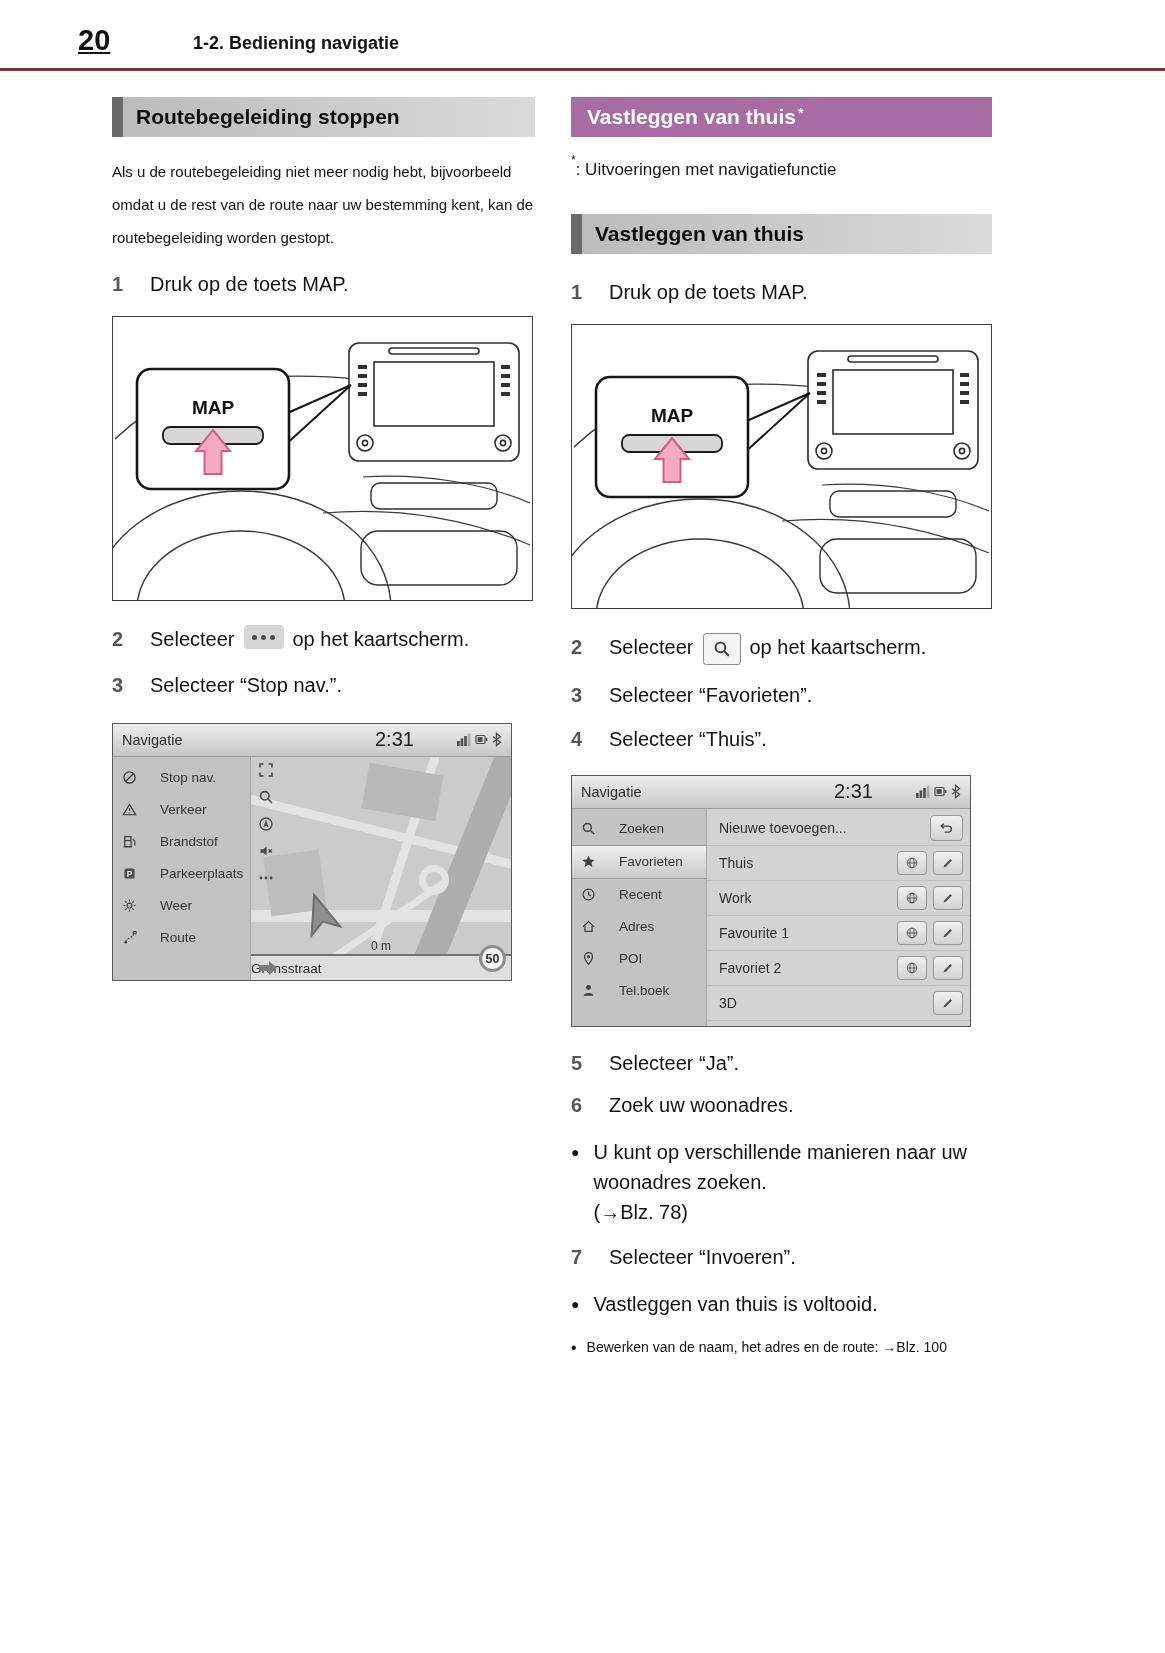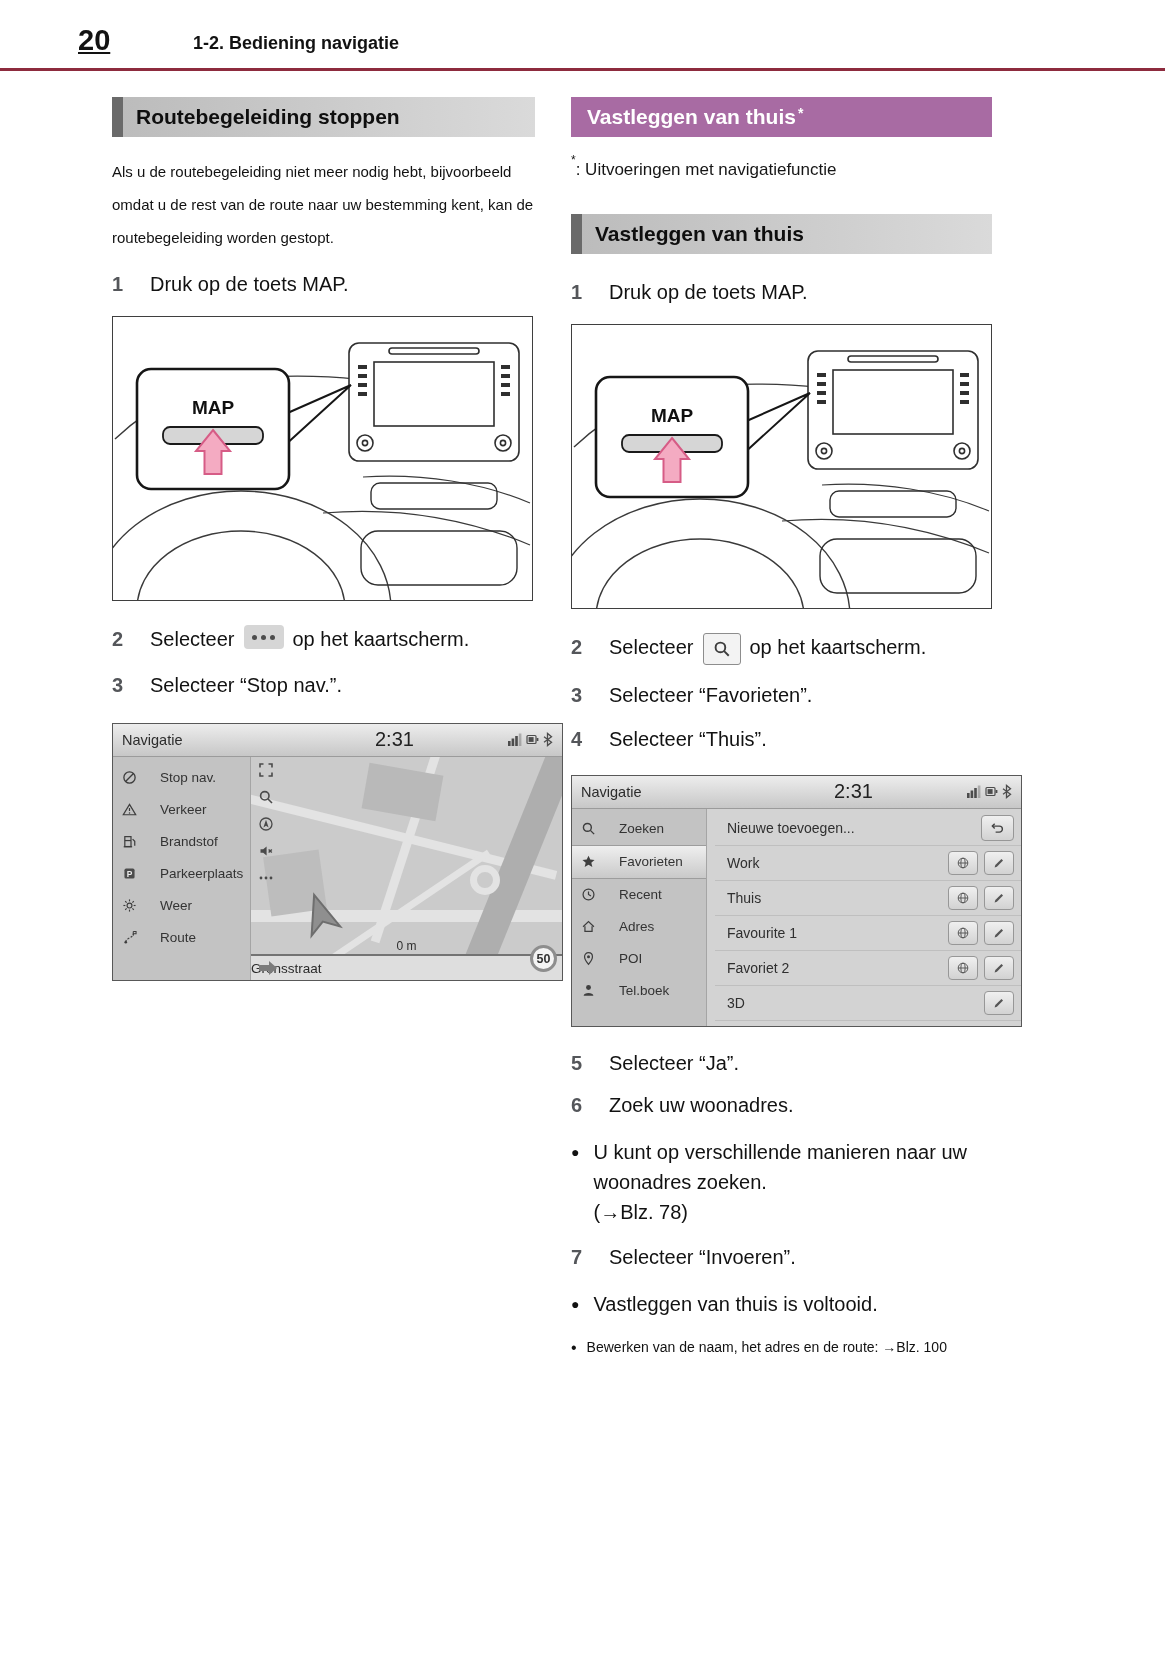--- a/index.html
+++ b/index.html
@@ -46,21 +46,21 @@
   .dots-chip{display:inline-flex;align-items:center;justify-content:center;gap:4px;
              width:40px;height:24px;background:#d6d6d6;border-radius:4px;}
   .dots-chip i{width:5px;height:5px;border-radius:50%;background:#4d4d4d;}
   .mag-chip{display:inline-flex;align-items:center;justify-content:center;width:36px;height:30px;
             background:#f3f3f3;border:1px solid #8d8d8d;border-radius:3px;}
 
   
   .illus{margin-top:18px;width:421px;height:285px;border:1px solid #3f3f3f;background:#fff;box-sizing:border-box;}
 
   
-  .navshot{position:relative;width:451px;border:1px solid #585858;background:#c9c9c9;
+  .navshot{position:relative;width:400px;border:1px solid #585858;background:#c9c9c9;
            overflow:hidden;box-sizing:border-box;}
   .ns1{height:258px;margin-top:24px;}
   .ns2{height:252px;margin-top:22px;}
   .ns-top{position:relative;height:32px;background:linear-gradient(#ededed,#c7c7c7);border-bottom:1px solid #9b9b9b;}
   .ns-title{position:absolute;left:9px;top:8px;font-size:14.5px;color:#2c2c2c;}
   .ns-time{position:absolute;left:262px;top:4px;font-size:20px;color:#222;}
   .ns-status{position:absolute;right:6px;top:8px;}
   .ns-body{display:flex;height:calc(100% - 33px);}
   .ns-menu{width:138px;background:#c3c3c3;border-right:1px solid #a5a5a5;padding-top:4px;box-sizing:border-box;}
   .ns2 .ns-menu{width:135px;}
@@ -80,21 +80,21 @@
   .pos-marker{position:absolute;left:46px;bottom:44px;z-index:4;transform:rotate(-18deg);}
   .ns-dist{position:absolute;bottom:27px;left:0;right:0;text-align:center;font-size:12px;color:#2f2f2f;z-index:4;}
   .ns-streetbar{position:absolute;bottom:0;left:0;right:0;height:24px;background:#dedede;border-top:2px solid #737373;
                 display:flex;align-items:center;justify-content:flex-start;font-size:13.5px;color:#2a2a2a;z-index:3;}
   .ns-bararrow{position:absolute;left:6px;bottom:4px;z-index:4;}
   .ns-speed{position:absolute;right:5px;bottom:8px;width:27px;height:27px;border-radius:50%;background:#f4f4f4;
             border:3px solid #8e8e8e;display:flex;align-items:center;justify-content:center;
             font-size:12.5px;font-weight:bold;color:#333;z-index:5;box-sizing:border-box;}
   .ns2-panel{flex:1;background:#d3d3d3;display:flex;flex-direction:column;padding-top:2px;}
   .ns-row{height:34px;display:flex;align-items:center;padding:0 7px 0 12px;border-bottom:1px solid #bfbfbf;
-          font-size:14px;color:#2f2f2f;margin-left:8px;}
+          font-size:14px;color:#2f2f2f;}
   .ns-row .lbl{flex:1;}
   .ns-btn{width:30px;height:24px;margin-left:6px;background:linear-gradient(#f0f0f0,#d2d2d2);
           border:1px solid #979797;border-radius:4px;display:flex;align-items:center;justify-content:center;box-sizing:border-box;}
   .ns-btn.undo{width:33px;height:26px;}
 </style>
 </head>
 <body>
 
 <div class="page">
 
@@ -484,38 +484,38 @@
           <div class="ns-row">
             <span class="lbl">Nieuwe toevoegen...</span>
             <span class="ns-btn undo">
               <svg width="15" height="15" viewBox="0 0 16 16">
                 <path d="M5 4 L2.5 6.5 L5 9" stroke="#444" fill="none" stroke-width="1.5"></path>
                 <path d="M2.5 6.5 H10 A3.2 3.2 0 0 1 10 12.9 H6" stroke="#444" fill="none" stroke-width="1.5"></path>
               </svg>
             </span>
           </div>
           <div class="ns-row">
-            <span class="lbl">Work</span>
+            <span class="lbl">Thuis</span>
             <span class="ns-btn">
               <svg width="14" height="14" viewBox="0 0 16 16">
                 <g stroke="#555" stroke-width="1.1" fill="none">
                     <circle cx="8" cy="8" r="5.5"></circle>
                     <ellipse cx="8" cy="8" rx="2.4" ry="5.5"></ellipse>
                     <line x1="2.5" y1="8" x2="13.5" y2="8"></line>
                   </g>
               </svg>
             </span>
             <span class="ns-btn">
               <svg width="14" height="14" viewBox="0 0 16 16">
                 <path d="M3 13 L3.8 10.4 L10.8 3.4 L12.6 5.2 L5.6 12.2 Z" fill="#555"></path>
               </svg>
             </span>
           </div>
           <div class="ns-row">
-            <span class="lbl">Thuis</span>
+            <span class="lbl">Work</span>
             <span class="ns-btn">
               <svg width="14" height="14" viewBox="0 0 16 16">
                 <g stroke="#555" stroke-width="1.1" fill="none">
                     <circle cx="8" cy="8" r="5.5"></circle>
                     <ellipse cx="8" cy="8" rx="2.4" ry="5.5"></ellipse>
                     <line x1="2.5" y1="8" x2="13.5" y2="8"></line>
                   </g>
               </svg>
             </span>
             <span class="ns-btn">

